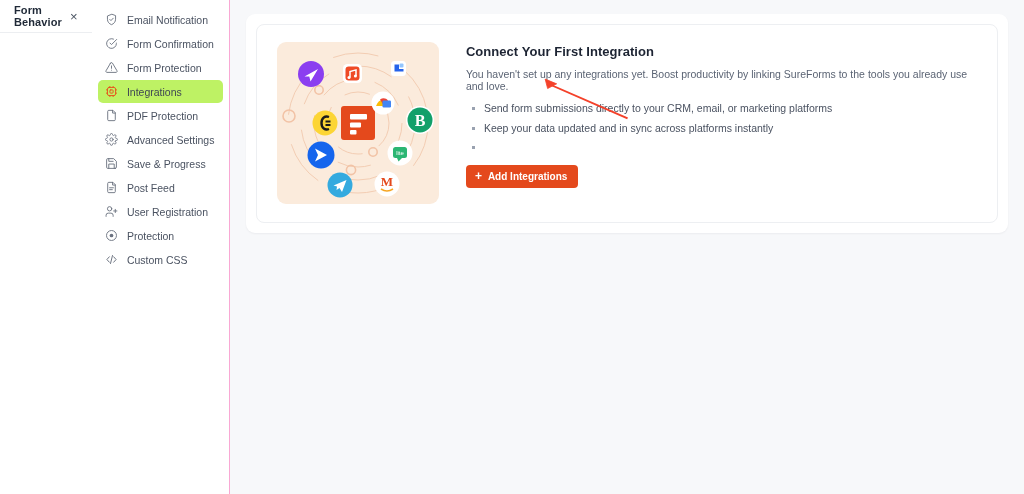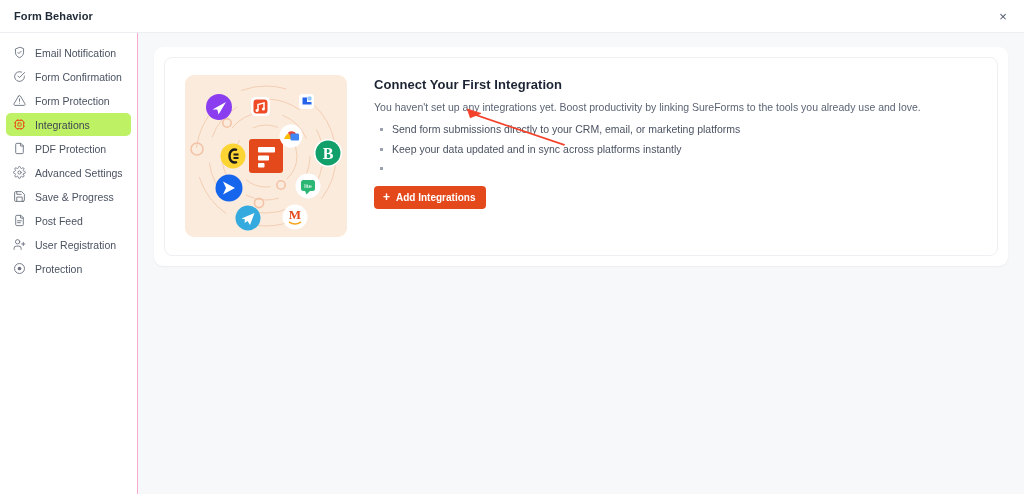--- a/index.html
+++ b/index.html
@@ -1,21 +1,21 @@
 <!DOCTYPE html>
 <html><head>
 <meta charset="utf-8">
 <style>
   * { box-sizing: border-box; margin: 0; padding: 0; }
   html, body {
     width: 1024px; height: 494px;
     font-family: "Liberation Sans", sans-serif;
     background: #ffffff; overflow: hidden;
   }
-  .app { width: 1024px; height: 494px; display: flex; flex-direction: column; background: #ffffff; }
+  .app { width: 1024px; height: 494px; display: flex; flex-direction: row; background: #ffffff; }
 
   
   .header {
     height: 33px; flex: 0 0 33px;
     display: flex; align-items: center; justify-content: space-between;
     padding: 0 12px 0 14px;
     background: #ffffff;
     border-bottom: 1px solid #eceef1;
   }
   .header-title { font-size: 11px; font-weight: bold; color: #1f2937; letter-spacing: .1px; }
@@ -191,20 +191,30 @@
       <div class="nav-item">
         <span class="nav-ico">
           <svg viewBox="0 0 24 24" fill="none" stroke="currentColor" stroke-width="1.7">
             <circle cx="12" cy="12" r="9.2"></circle>
               <circle cx="12" cy="12" r="3.4" fill="currentColor" stroke="none"></circle>
           </svg>
         </span>
         <span class="nav-label">Protection</span>
       </div>
 
+      <div class="nav-item">
+        <span class="nav-ico">
+          <svg viewBox="0 0 24 24" fill="none" stroke="currentColor" stroke-width="1.8" stroke-linecap="round" stroke-linejoin="round">
+            <path d="M8 7 3.5 12 8 17"></path>
+              <path d="M16 7l4.5 5-4.5 5"></path>
+              <path d="M13.8 4.6 10.2 19.4"></path>
+          </svg>
+        </span>
+        <span class="nav-label">Custom CSS</span>
+      </div>
 
     </div>
 
     <div class="main">
       <div class="outer-card">
         <div class="inner-card">
 
           <div class="illus">
             <svg viewBox="0 0 162 162">
               <g fill="none" stroke="#f3cdb3" stroke-width="1">

